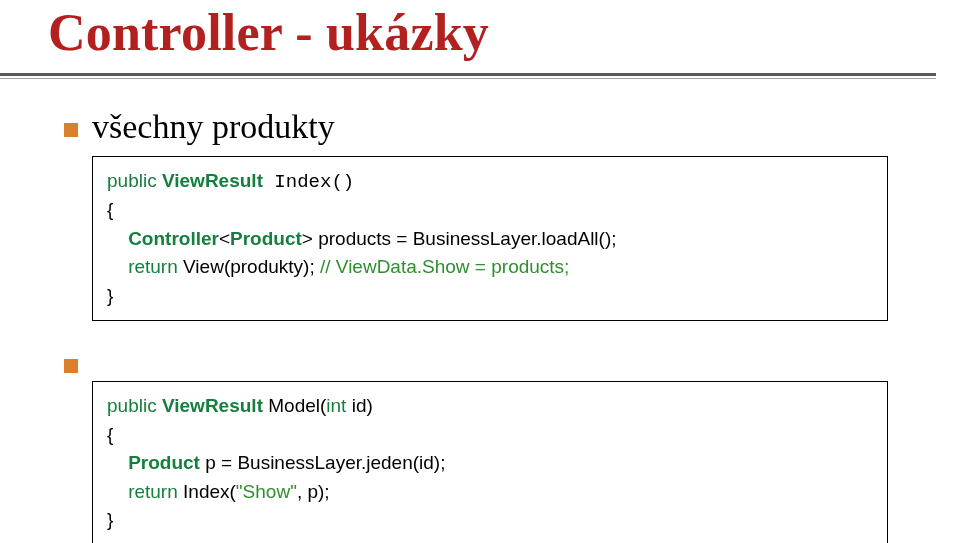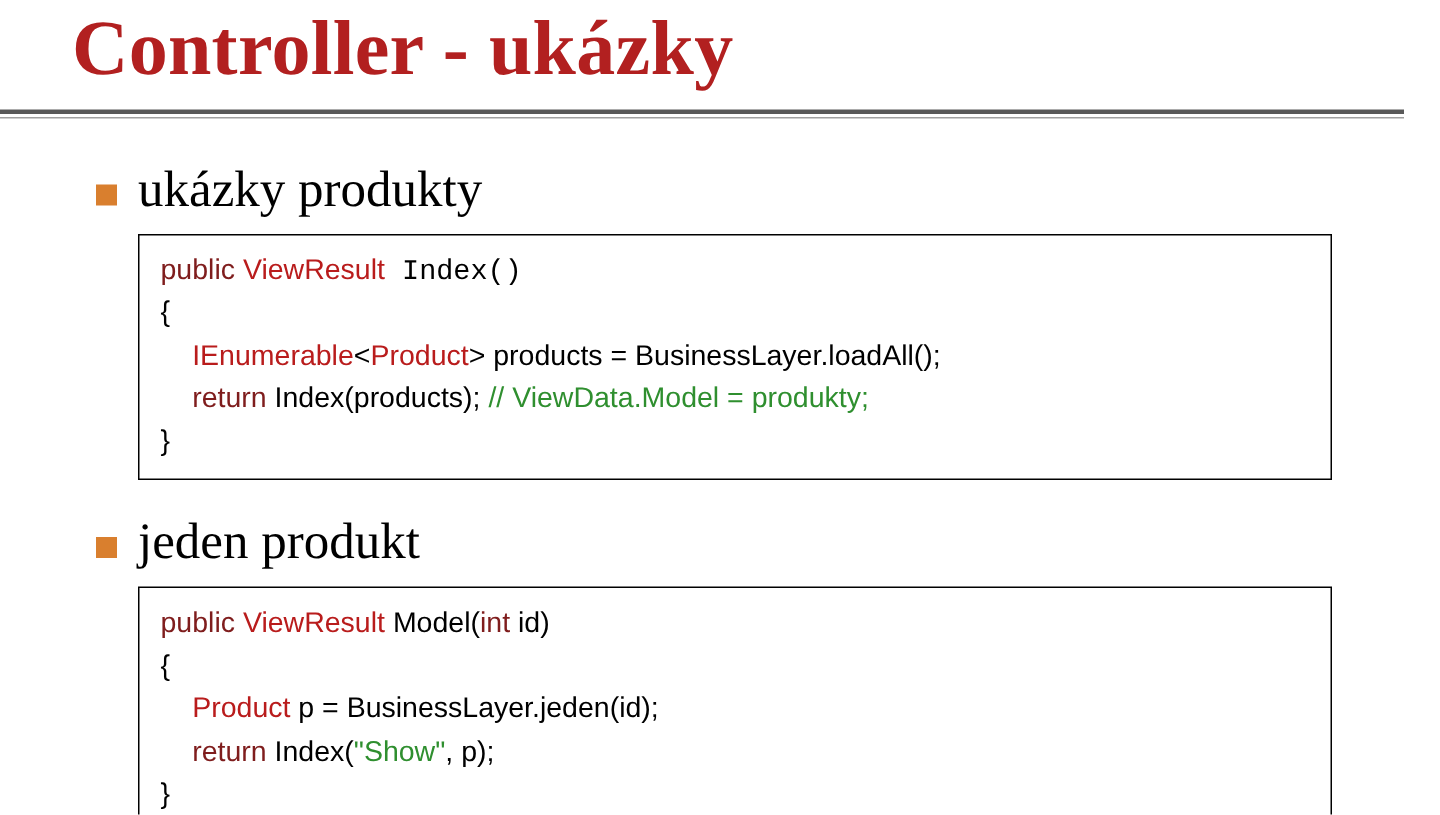--- a/index.html
+++ b/index.html
@@ -77,54 +77,53 @@
     margin-top: 8px;
     margin-left: 28px;
     border: 1px solid #000;
     padding: 10px 14px 10px 14px;
     font-family: Verdana, Geneva, sans-serif;
     font-size: 19px;
     line-height: 1.5;
     color: #000;
     white-space: pre;
   }
-  .kw   { color: #7f1d1d; }   
-  .type { color: #b91c1c; }   
+  .kw   { color: #15803d; }   
+  .type { color: #15803d; font-weight: bold; }   
   .name { color: #000; font-family: Liberation Mono, monospace; }
   .cmt  { color: #2f8f2f; }   
 </style>
 </head>
 <body>
 
 <div class="slide">
 
   <div class="title-wrap">
     <h1 class="title"><span class="big">Controller - ukázky</span></h1>
   </div>
   <div class="underline">
     <div class="thick"></div>
     <div class="thin"></div>
   </div>
 
   <div class="content">
 
     <div class="bullet-row">
       <div class="bullet-square"></div>
-      <div class="bullet-text">ukázky produkty</div>
+      <div class="bullet-text">všechny produkty</div>
     </div>
 
     <div class="code-box"><span class="kw">public</span> <span class="type">ViewResult</span><span class="name"> Index()</span>
 <span>{</span>
-<span>    </span><span class="type">IEnumerable</span><span>&lt;</span><span class="type">Product</span><span>&gt; products = BusinessLayer.loadAll();</span>
-<span>    </span><span class="kw">return</span><span> Index(products); </span><span class="cmt">// ViewData.Model = produkty;</span>
+<span>    </span><span class="type">Controller</span><span>&lt;</span><span class="type">Product</span><span>&gt; products = BusinessLayer.loadAll();</span>
+<span>    </span><span class="kw">return</span><span> View(produkty); </span><span class="cmt">// ViewData.Show = products;</span>
 <span>}</span></div>
 
     <div class="bullet-row">
       <div class="bullet-square"></div>
-      <div class="bullet-text">jeden produkt</div>
     </div>
 
     <div class="code-box"><span class="kw">public</span> <span class="type">ViewResult</span><span> Model(</span><span class="kw">int</span><span> id)</span>
 <span>{</span>
 <span>    </span><span class="type">Product</span><span> p = BusinessLayer.jeden(id);</span>
 <span>    </span><span class="kw">return</span><span> Index(</span><span class="cmt">"Show"</span><span>, p);</span>
 <span>}</span></div>
 
   </div>
 </div>

